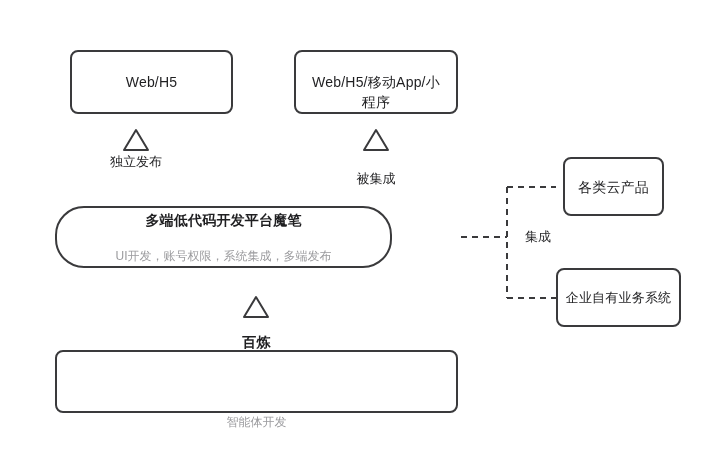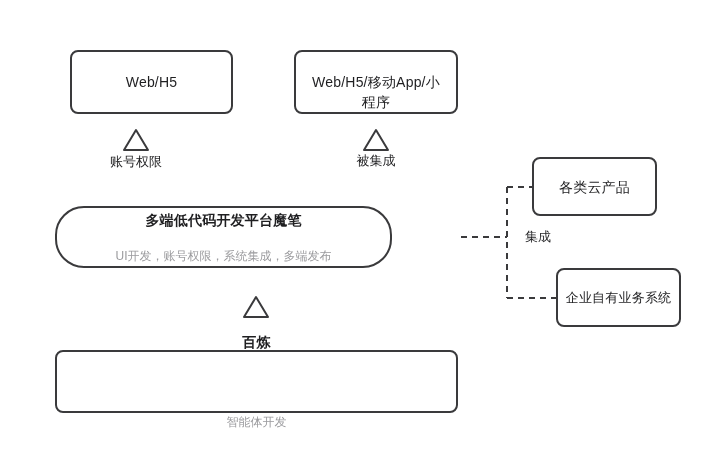--- a/index.html
+++ b/index.html
@@ -50,21 +50,21 @@
   }
   .node.bold .title {
     font-weight: bold;
   }
 
   
   #box-web-h5        { left: 55px;  top: 50px;  width: 163px; height: 64px; margin-left: 15px; }
   #box-multichannel  { left: 294px; top: 50px;  width: 164px; height: 64px; justify-content: flex-end; }
   #box-mobi          { left: 55px;  top: 206px; width: 337px; height: 62px; border-radius: 29px; }
   #box-bailian       { left: 55px;  top: 350px; width: 403px; height: 63px; gap: 44px; }
-  #box-cloud         { left: 532px; top: 157px; width: 125px; height: 59px; }
+  #box-cloud         { left: 563px; top: 157px; width: 101px; height: 59px; }
   #box-enterprise    { left: 556px; top: 268px; width: 125px; height: 59px; justify-content: center; }
   #box-enterprise .title { font-size: 13px; padding: 0 4px; white-space: nowrap; }
 
   
   .tri {
     position: absolute;
     width: 28px;
     height: 24px;
   }
   #tri-left   { left: 122px; top: 128px; }
@@ -74,21 +74,21 @@
   
   .conn-label {
     position: absolute;
     font-size: 13px;
     line-height: 18px;
     color: #1f1f21;
     white-space: nowrap;
     text-align: center;
   }
   #label-independent { left: 95px;  top: 153px; width: 82px; }
-  #label-integrated  { left: 344px; top: 152px; width: 64px; }
+  #label-integrated  { left: 344px; top: 170px; width: 64px; }
   #label-integration { left: 518px; top: 228px; width: 40px; text-align: center; }
 </style>
 </head>
 <body>
 
 <svg id="canvas" viewBox="0 0 721 471" xmlns="http://www.w3.org/2000/svg">
 
   <line x1="461" y1="237" x2="507" y2="237" stroke="#3a3a3c" stroke-width="2" stroke-dasharray="6,5"></line>
 
   <line x1="507" y1="187" x2="507" y2="298" stroke="#3a3a3c" stroke-width="2" stroke-dasharray="6,5"></line>
@@ -101,21 +101,21 @@
 <svg class="tri" id="tri-left" viewBox="0 0 28 24" xmlns="http://www.w3.org/2000/svg">
   <polygon points="14,2 26,22 2,22" fill="none" stroke="#3a3a3c" stroke-width="2" stroke-linejoin="round"></polygon>
 </svg>
 <svg class="tri" id="tri-right" viewBox="0 0 28 24" xmlns="http://www.w3.org/2000/svg">
   <polygon points="14,2 26,22 2,22" fill="none" stroke="#3a3a3c" stroke-width="2" stroke-linejoin="round"></polygon>
 </svg>
 <svg class="tri" id="tri-middle" viewBox="0 0 28 24" xmlns="http://www.w3.org/2000/svg">
   <polygon points="14,2 26,22 2,22" fill="none" stroke="#3a3a3c" stroke-width="2" stroke-linejoin="round"></polygon>
 </svg>
 
-<div class="conn-label" id="label-independent">账号权限</div>
+<div class="conn-label" id="label-independent">独立发布</div>
 <div class="conn-label" id="label-integrated">被集成</div>
 <div class="conn-label" id="label-integration">集成</div>
 
 <div class="node" id="box-web-h5">
   <div class="title">Web/H5</div>
 </div>
 
 <div class="node" id="box-multichannel">
   <div class="title">Web/H5/移动App/小程序</div>
 </div>

